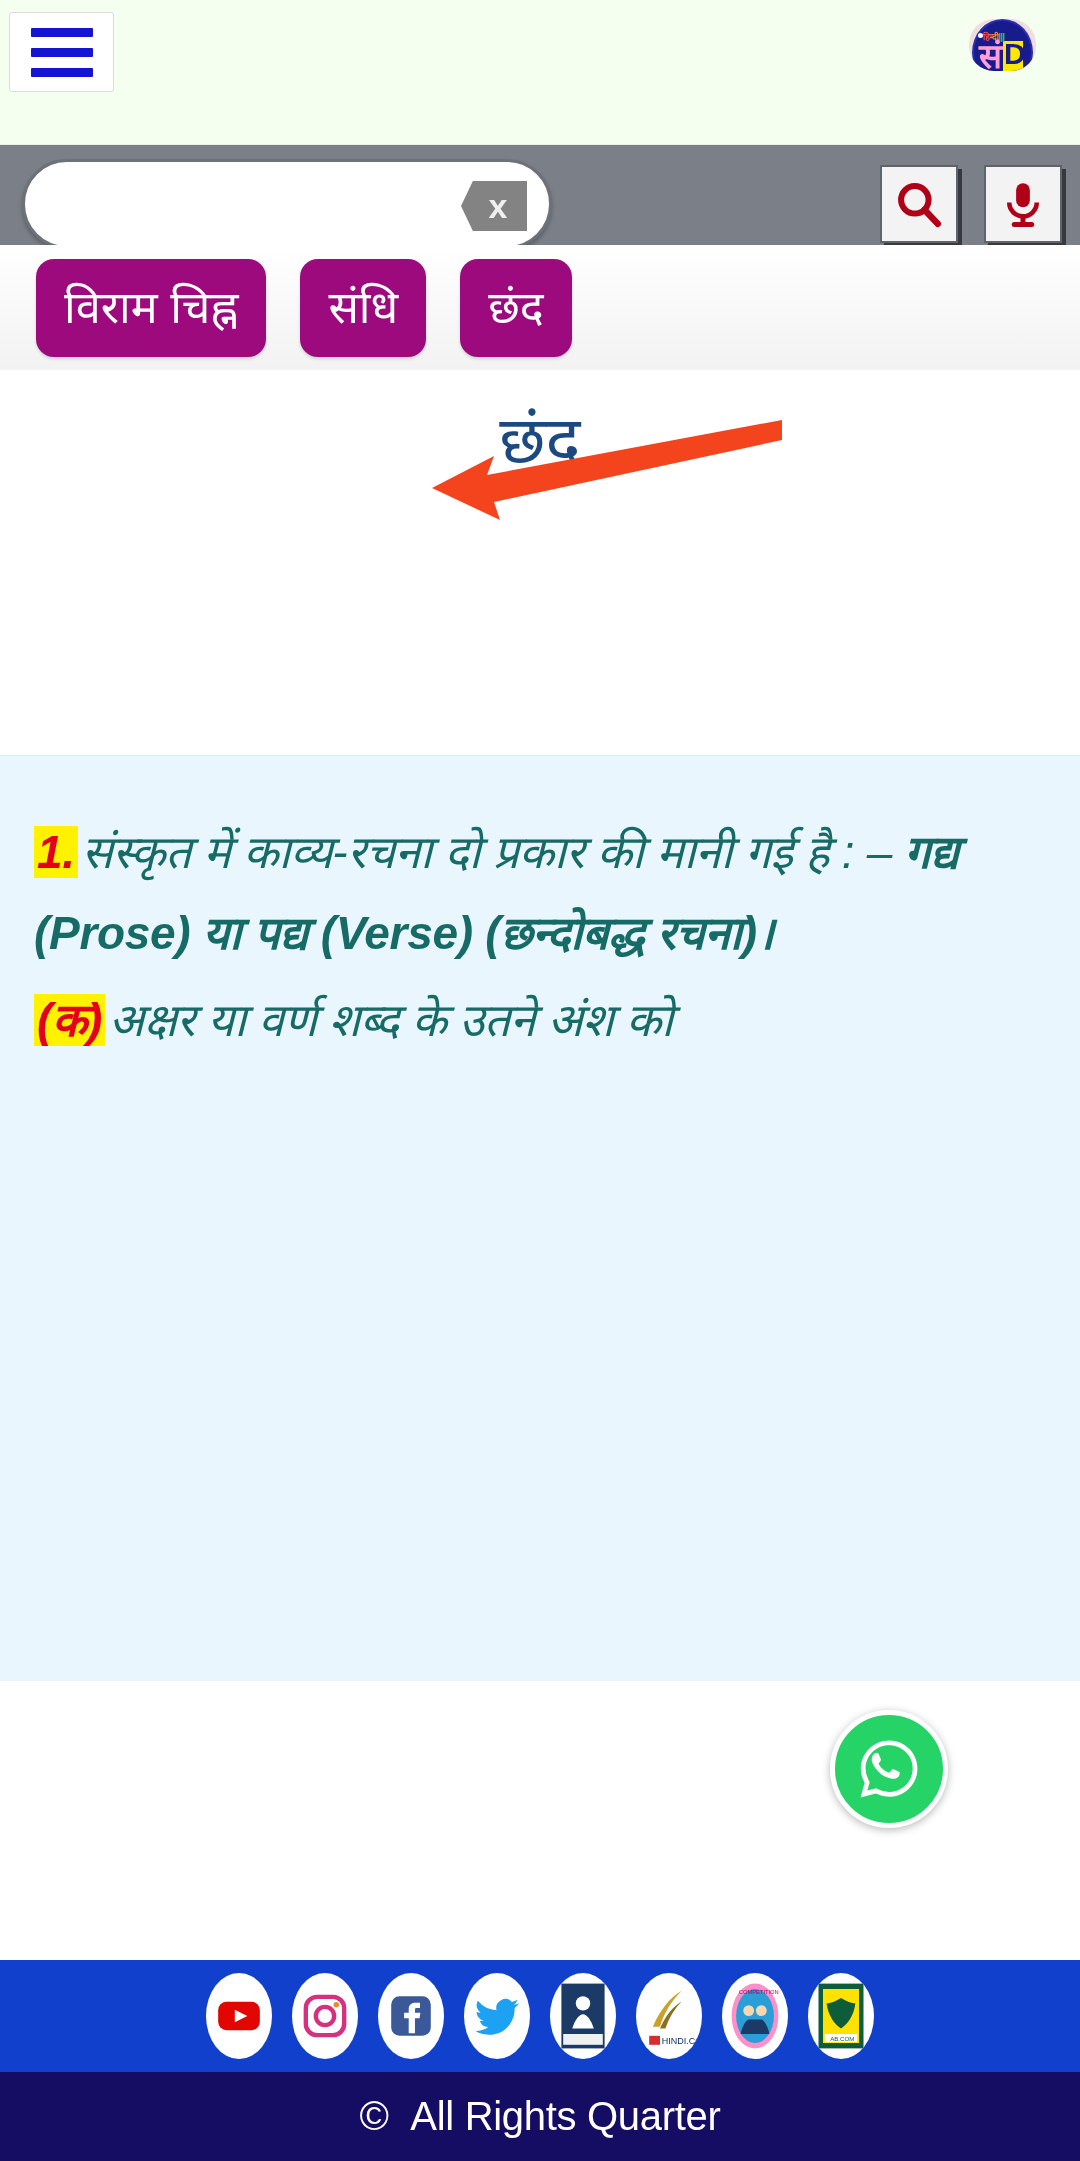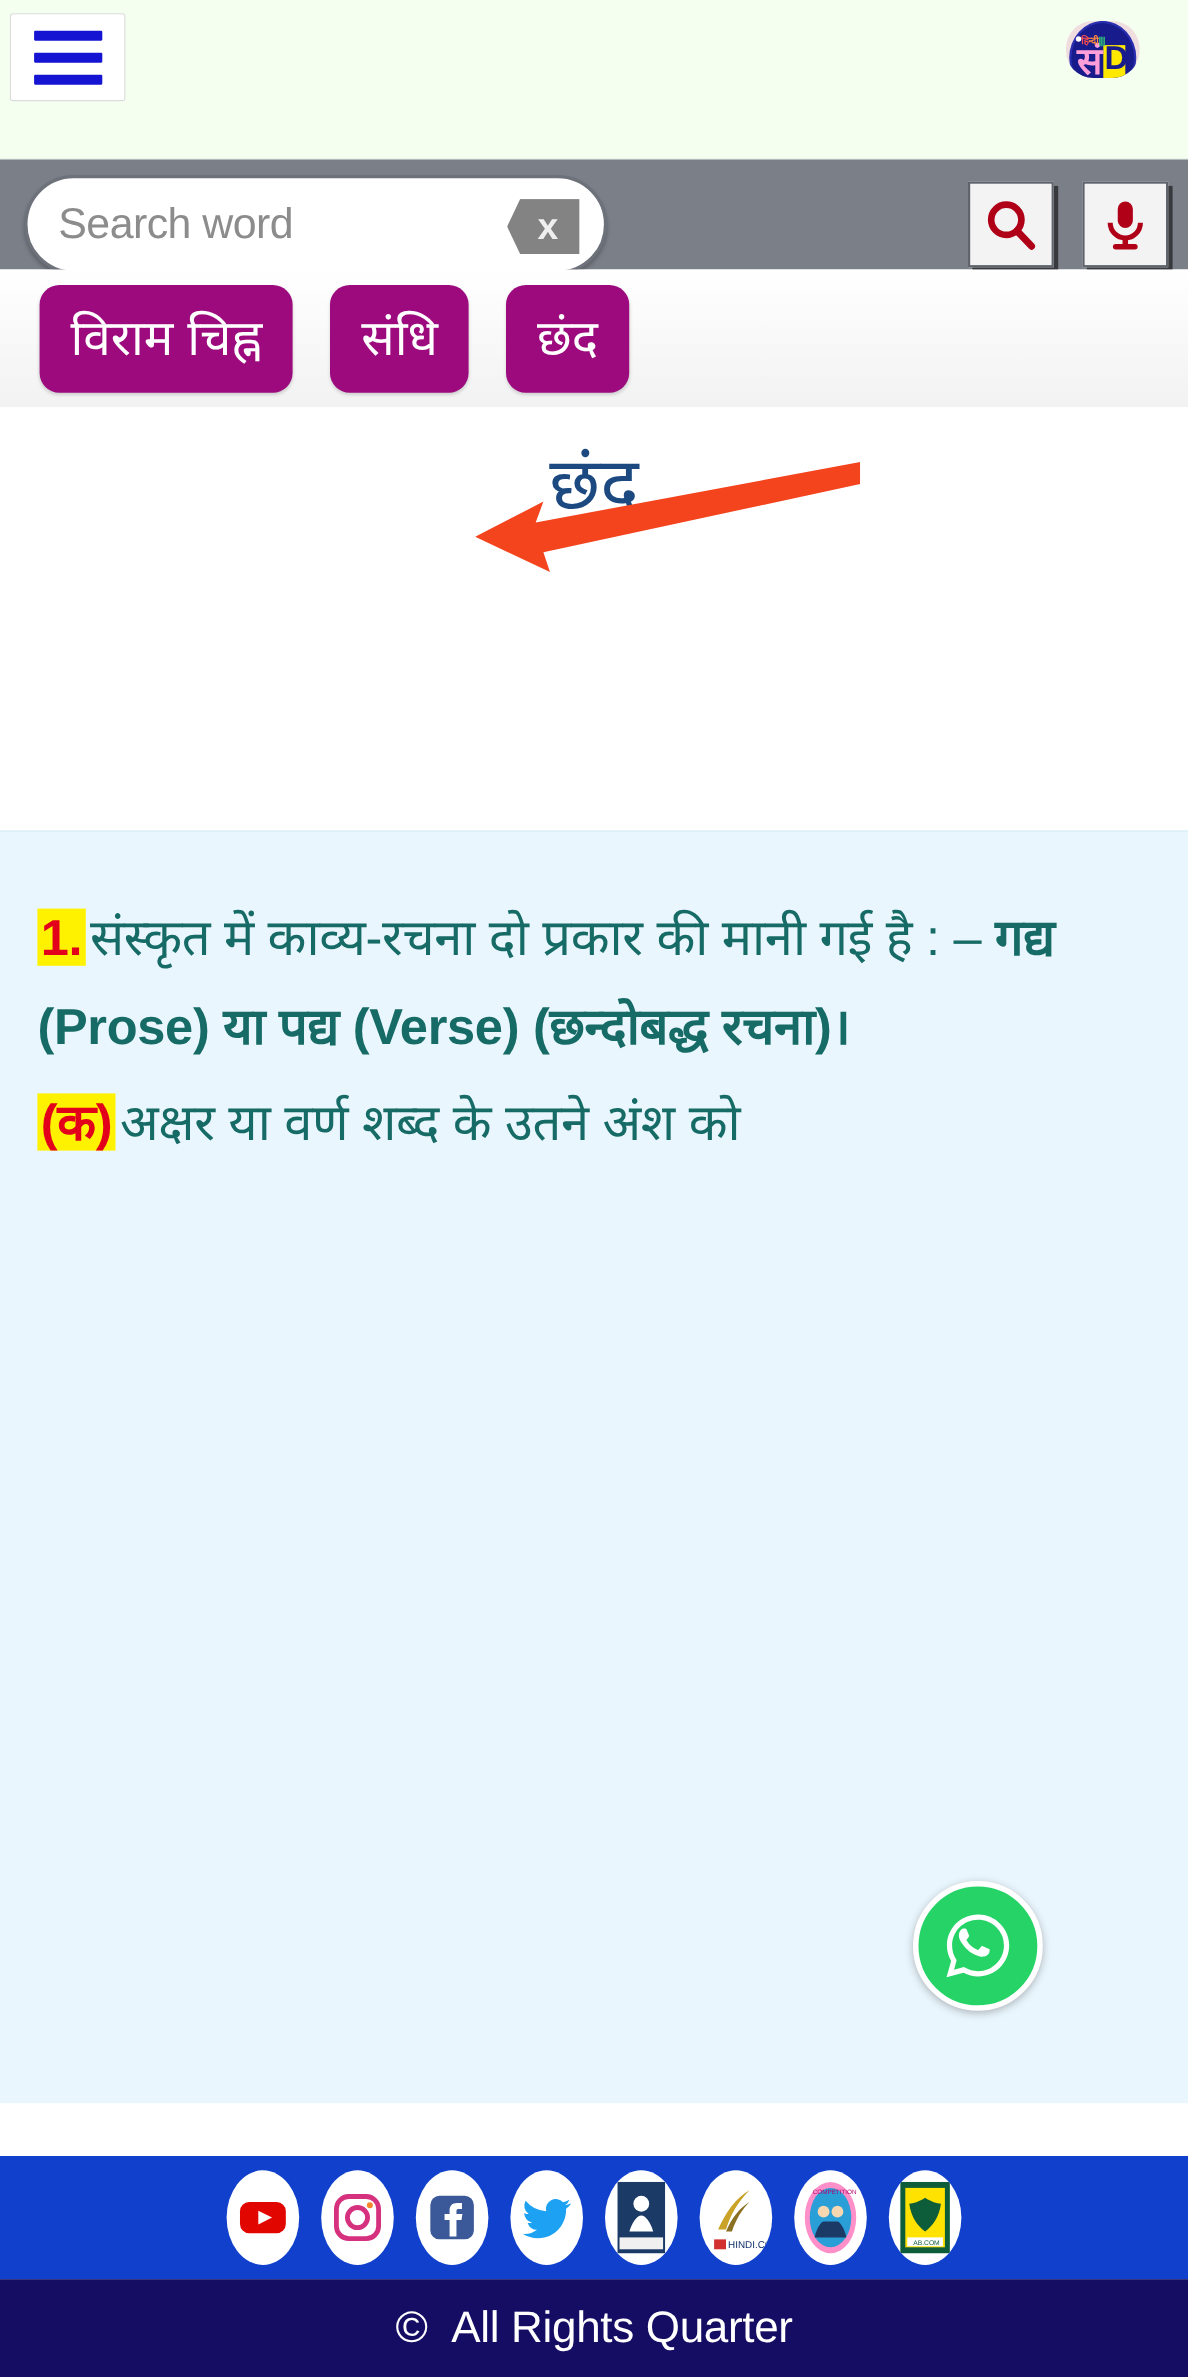--- a/index.html
+++ b/index.html
@@ -109,22 +109,22 @@
     background:#ffffff;
   }
   .pagetitle {
     position:absolute; left:0; top:22px; width:1080px; text-align:center;
     font-size: 66px; color:#1c4a80; font-weight: normal;
   }
   .arrow { position:absolute; left: 432px; top: 48px; width: 350px; height: 110px; }
 
   
   .content {
-    position:absolute; left:0; top:755px; width:1080px; height:1157px;
-    background:#eaf6fd; border-top:1px solid #d6ebf5; overflow:hidden;
+    position:absolute; left:0; top:755px; width:1080px; height:926px;
+    background:#eaf6fd; border-top:1px solid #d6ebf5; overflow:hidden;font-style:italic;
   }
   .para {
     color:#176b66; font-size: 46px; line-height: 81px;
     padding: 0 34px; margin-top: 38px; letter-spacing:-0.3px;
   }
   .para:first-child { margin-top: 56px; }
   .num {
     background:#fff200; color:#e2001a; font-weight:bold;
     padding: 0 3px; margin-right: 4px;
   }
@@ -176,21 +176,20 @@
         <i class="c1">ह</i><i class="c2">ि</i><i class="c3">न्दी</i><i class="c4">|||</i>
       </div>
       <div class="dbox"></div>
       <div class="sa">सं</div>
       <div class="dletter">D</div>
     </div>
   </div>
 
   <div class="searchstrip">
     <div class="searchbox">
-      <div class="ph">Search word</div>
       <div class="clear-btn">
         <span class="x">x</span>
       </div>
     </div>
 
     <div class="icon-btn" id="btn-search">
       <svg width="50" height="50" viewBox="0 0 24 24">
         <circle cx="10" cy="10" r="6.6" fill="none" stroke="#b00018" stroke-width="2.9"></circle>
         <line x1="14.6" y1="14.8" x2="21" y2="21.5" stroke="#b00018" stroke-width="3.1" stroke-linecap="round"></line>
       </svg>

